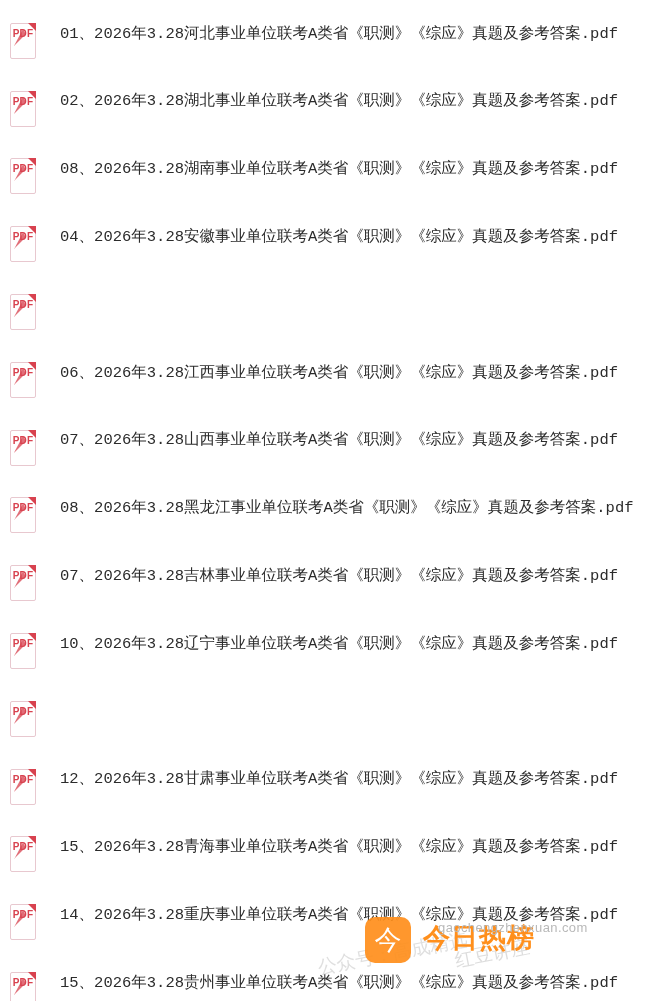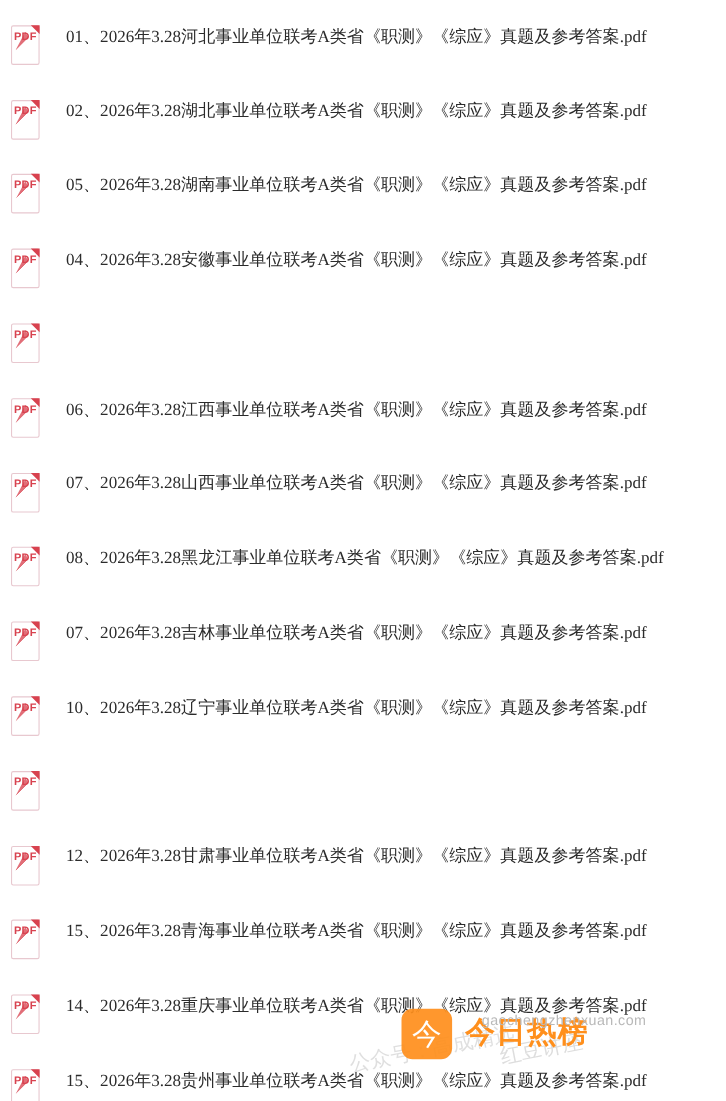--- a/index.html
+++ b/index.html
@@ -69,21 +69,21 @@
     left: 6px;
     top: 6px;
     width: 18px;
     height: 17px;
     background: linear-gradient(135deg, rgba(216,66,79,0.85) 0%, rgba(216,66,79,0.85) 48%, rgba(255,255,255,0) 49%);
     -webkit-clip-path: polygon(50% 0%, 100% 100%, 0% 100%);
     clip-path: polygon(50% 0%, 100% 100%, 0% 100%);
     opacity: 0.9;
   }
   .file-name {
-    font-family: Liberation Serif, serif;
+    font-family: Liberation Mono, monospace;
     font-size: 15.5px;
     color: #2b2b2b;
     line-height: 1.2;
     white-space: nowrap;
   }
   
   .wm-logo {
     position: absolute;
     left: 365px;
     top: 917px;
@@ -169,21 +169,21 @@
       </div>
       <div class="file-name">02、2026年3.28湖北事业单位联考A类省《职测》《综应》真题及参考答案.pdf</div>
     </div>
     <div class="file-row">
       <div class="pdf-icon">
         <div class="sheet"></div>
         <div class="swoosh"></div>
         <div class="corner"></div>
         <div class="label">PDF</div>
       </div>
-      <div class="file-name">05、2026年3.28湖南事业单位联考A类省《职测》《综应》真题及参考答案.pdf</div>
+      <div class="file-name">08、2026年3.28湖南事业单位联考A类省《职测》《综应》真题及参考答案.pdf</div>
     </div>
     <div class="file-row">
       <div class="pdf-icon">
         <div class="sheet"></div>
         <div class="swoosh"></div>
         <div class="corner"></div>
         <div class="label">PDF</div>
       </div>
       <div class="file-name">04、2026年3.28安徽事业单位联考A类省《职测》《综应》真题及参考答案.pdf</div>
     </div>

